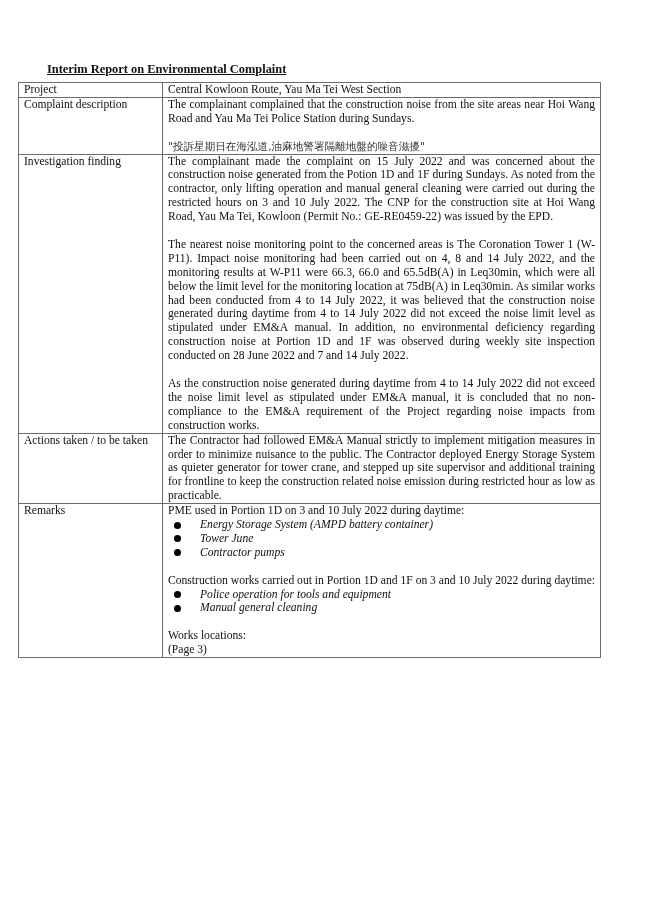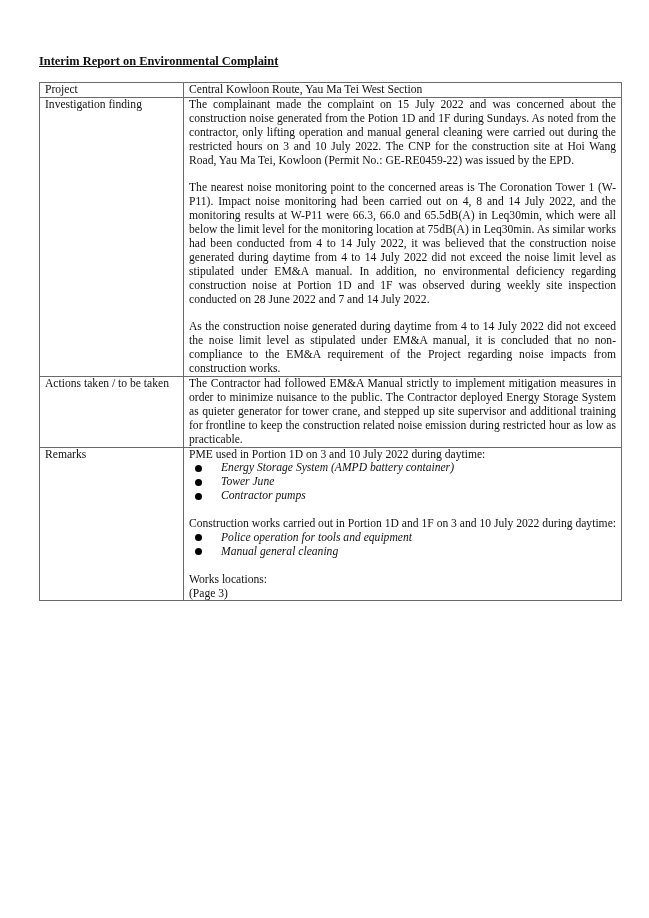--- a/index.html
+++ b/index.html
@@ -15,26 +15,26 @@
       color: #111111;
       overflow: hidden;
     }
     .title {
       position: absolute;
       left: 39px;
       top: 54px;
       font-size: 12.4px;
       font-weight: bold;
       text-decoration: underline;
-      margin: 0;
+      margin: 8px;
       white-space: nowrap;
     }
     table.report {
       position: absolute;
-      left: 39px;
+      left: 18px;
       top: 82px;
       width: 583px;
       border-collapse: collapse;
       font-size: 11.6px;
       line-height: 13.9px;
       table-layout: fixed;
     }
     table.report td {
       border: 1px solid #6a6a6a;
       vertical-align: top;
@@ -81,20 +81,28 @@
 
 <h1 class="title">Interim Report on Environmental Complaint</h1>
 
 <table class="report">
   <tbody>
       <tr>
     <td class="label">Project</td>
     <td class="value left">Central Kowloon Route, Yau Ma Tei West Section</td>
   </tr>
   <tr>
+    <td class="label">Complaint description</td>
+    <td class="value">
+      <p class="para">The complainant complained that the construction noise from the site areas near Hoi Wang Road and Yau Ma Tei Police Station during Sundays.</p>
+      <div class="gap"></div>
+      <p class="para chinese">"投訴星期日在海泓道,油麻地警署隔離地盤的噪音滋擾"</p>
+    </td>
+  </tr>
+  <tr>
     <td class="label">Investigation finding</td>
     <td class="value">
       <p class="para">The complainant made the complaint on 15 July 2022 and was concerned about the construction noise generated from the Potion 1D and 1F during Sundays. As noted from the contractor, only lifting operation and manual general cleaning were carried out during the restricted hours on 3 and 10 July 2022. The CNP for the construction site at Hoi Wang Road, Yau Ma Tei, Kowloon (Permit No.: GE-RE0459-22) was issued by the EPD.</p>
       <div class="gap"></div>
       <p class="para">The nearest noise monitoring point to the concerned areas is The Coronation Tower 1 (W-P11). Impact noise monitoring had been carried out on 4, 8 and 14 July 2022, and the monitoring results at W-P11 were 66.3, 66.0 and 65.5dB(A) in Leq30min, which were all below the limit level for the monitoring location at 75dB(A) in Leq30min. As similar works had been conducted from 4 to 14 July 2022, it was believed that the construction noise generated during daytime from 4 to 14 July 2022 did not exceed the noise limit level as stipulated under EM&amp;A manual. In addition, no environmental deficiency regarding construction noise at Portion 1D and 1F was observed during weekly site inspection conducted on 28 June 2022 and 7 and 14 July 2022.</p>
       <div class="gap"></div>
       <p class="para">As the construction noise generated during daytime from 4 to 14 July 2022 did not exceed the noise limit level as stipulated under EM&amp;A manual, it is concluded that no non-compliance to the EM&amp;A requirement of the Project regarding noise impacts from construction works.</p>
     </td>
   </tr>
   <tr>

